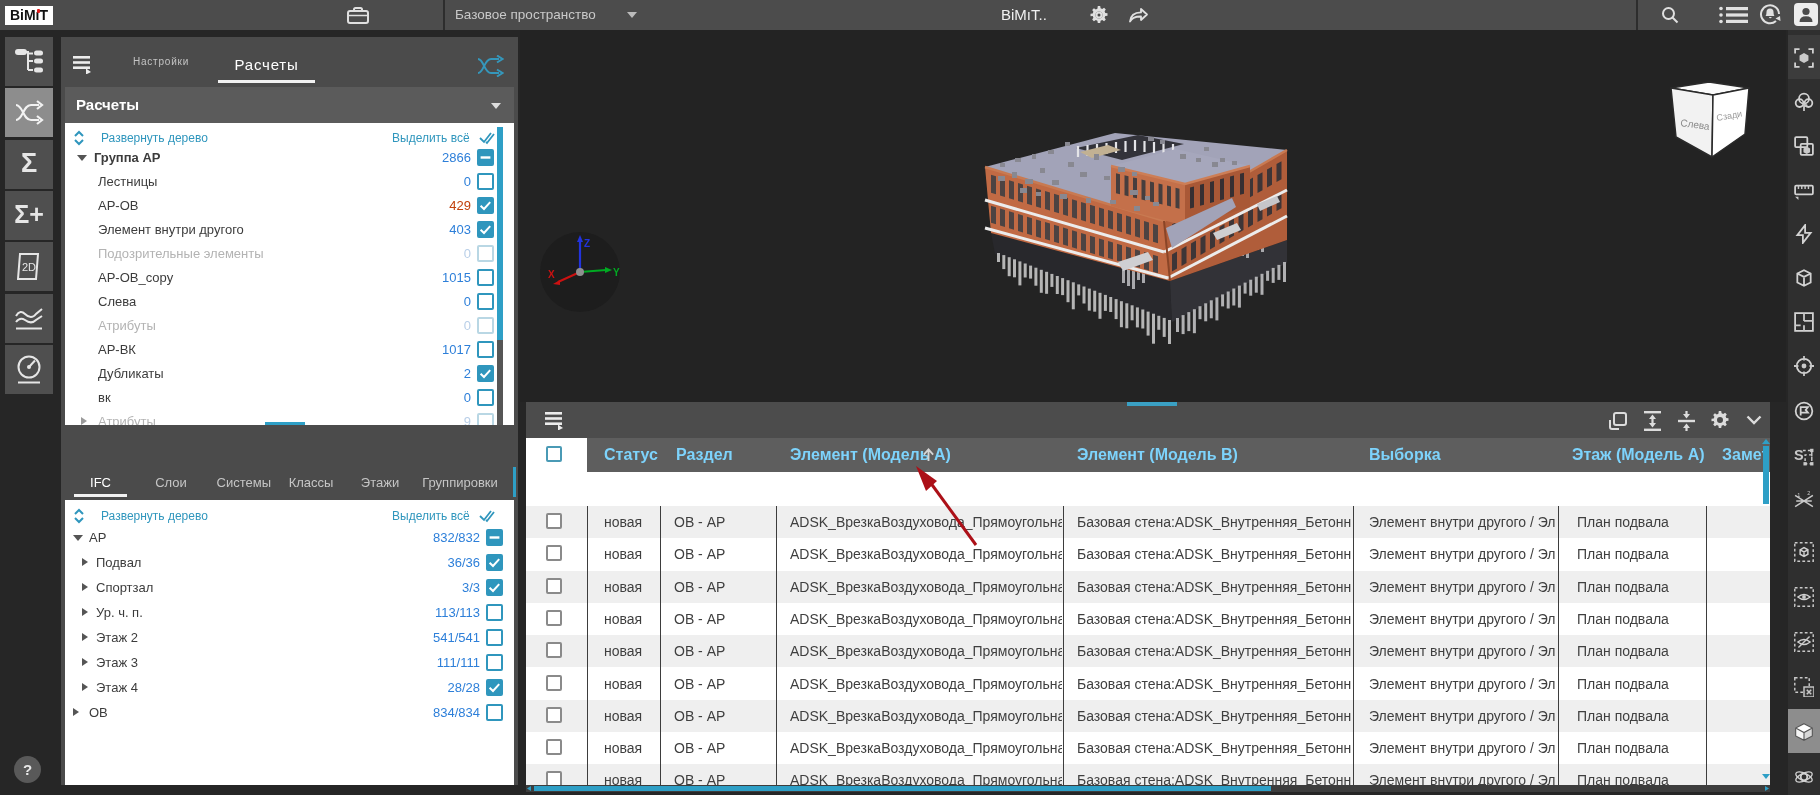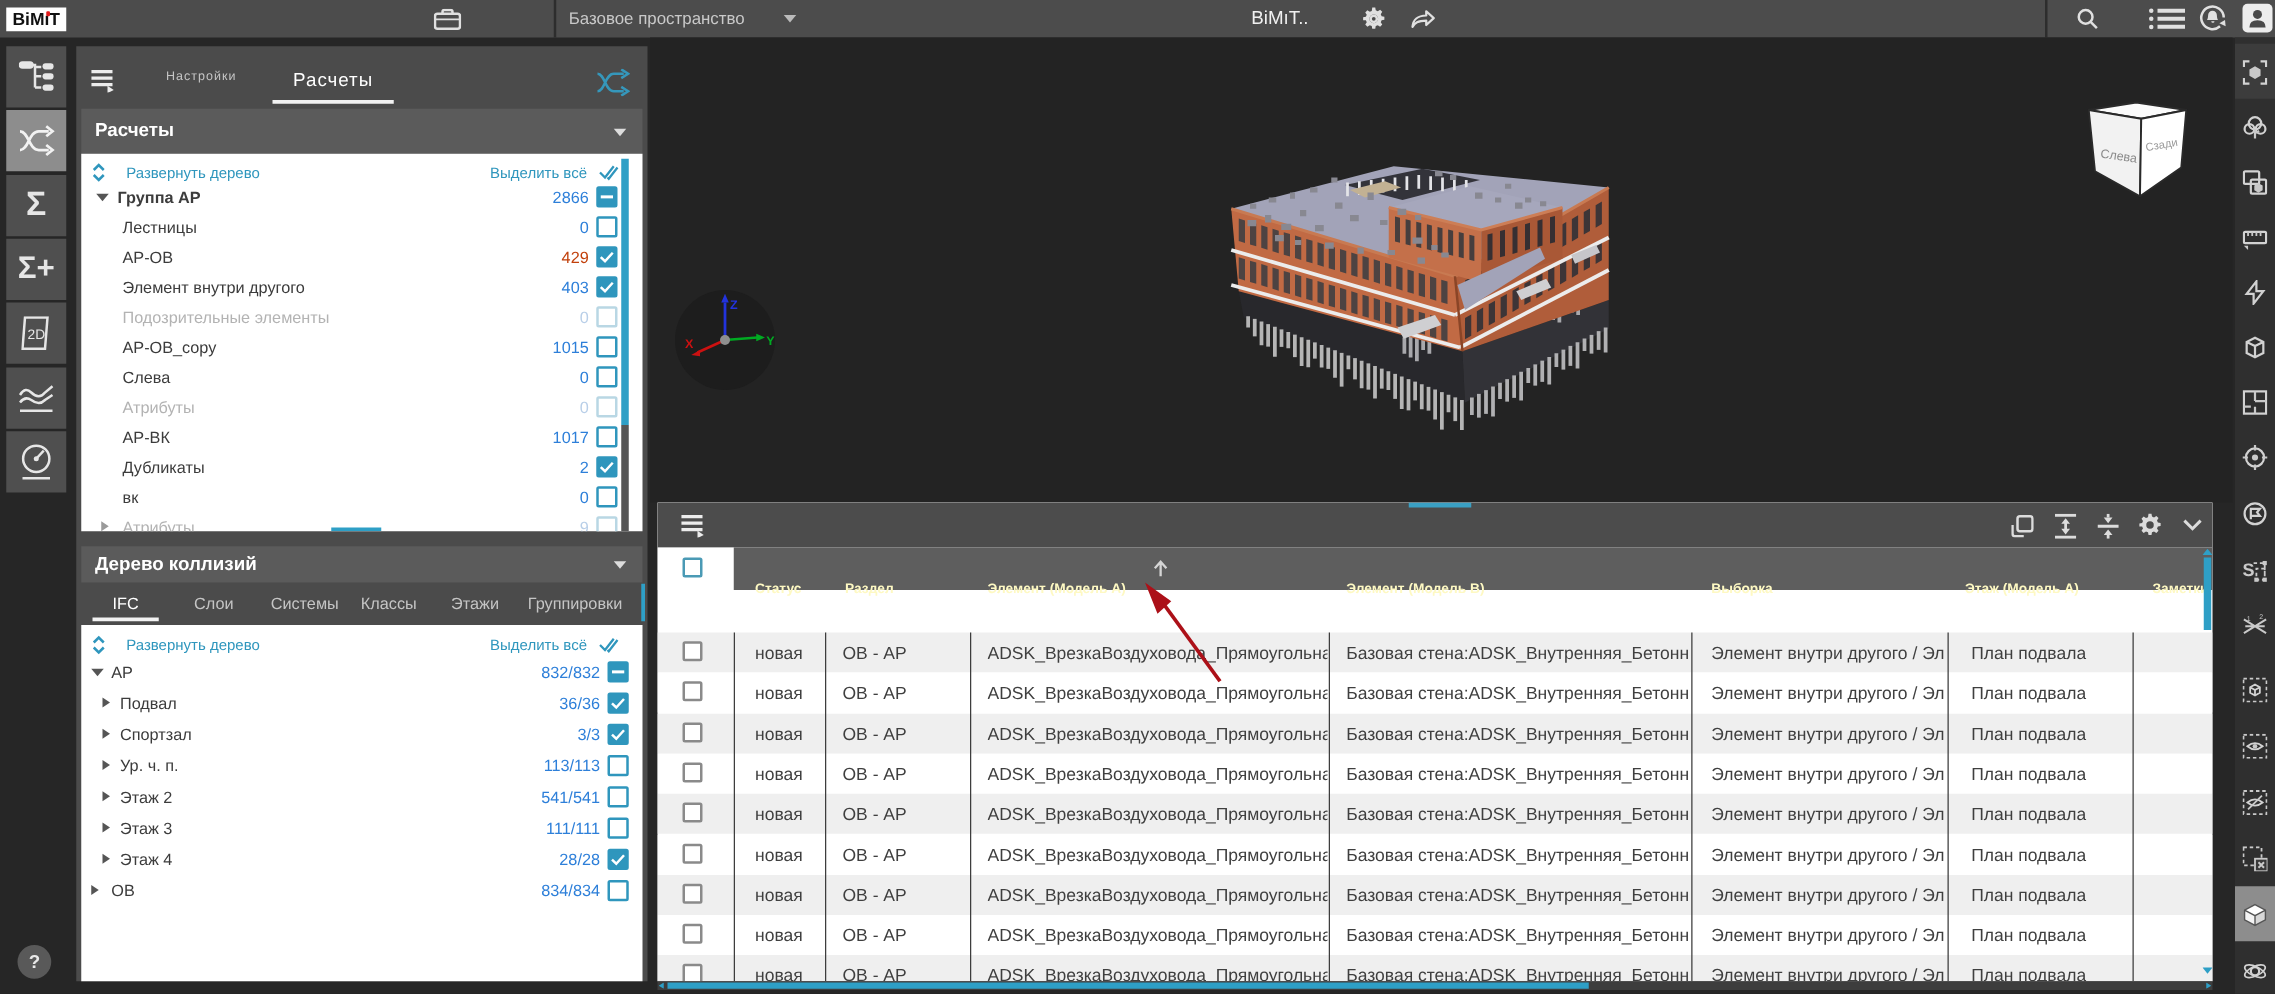--- a/index.html
+++ b/index.html
@@ -23,21 +23,21 @@
   .cb-dis { border-color:#b9d7e4; }
   .cb svg { position:absolute; left:-2px; top:-2px; }
   .caret { position:absolute; width:0; height:0; }
   .caret-down { border-left:5px solid transparent; border-right:5px solid transparent; border-top:6px solid #555; }
   .caret-right { border-top:4.5px solid transparent; border-bottom:4.5px solid transparent; border-left:6px solid #555; }
   .tab2 { position:absolute; top:0; font-size:13px; color:#c5c5c5; line-height:34px; }
   #viewport { position:absolute; left:520px; top:30px; width:1266px; height:372px; background:#232323; }
   #collisions { position:absolute; left:526px; top:402px; width:1244px; height:383px; background:#fff; overflow:hidden; }
   #coltitle { position:absolute; left:0; top:0; width:1244px; height:36px; background:#4c4c4c; }
   #colhead { position:absolute; left:0; top:36px; width:1244px; height:34px; background:#5e5e5e; }
-  .hlbl { position:absolute; top:0; line-height:34px; color:#fef9c3; font-size:11px; font-weight:bold; white-space:nowrap;margin-top:16px; }
+  .hlbl { position:absolute; top:0; line-height:34px; color:#7dd3fc; font-size:16px; font-weight:bold; white-space:nowrap; }
   .drow { position:absolute; left:0; width:1244px; height:32px; }
   .dcell { position:absolute; top:0; height:32px; line-height:32px; font-size:14px; color:#3f3f3f; white-space:nowrap; overflow:hidden; }
   .rcb { position:absolute; left:20px; top:7px; width:16px; height:16px; border:2px solid #8a8a8a; border-radius:2px; background:#fff; }
   .vline { position:absolute; top:0; width:1px; background:#3d3d3d; }
   #rightrail { position:absolute; left:1788px; top:30px; width:32px; height:765px; background:#2f2f2f; }
   .ric { position:absolute; left:6px; width:20px; height:20px; }
 </style></head>
 <body>
 
 <div id="topbar">
@@ -238,23 +238,20 @@
     <div class="tname" style="left:33px;color:#b3b3b3;font-weight:normal">Атрибуты</div>
     <div class="tcount" style="left:300px;width:106px;color:#b9cfe8">9</div>
     <div class="cb cb-dis" style="left:412px;top:3px"></div>
         </div>
       </div>
     <div class="abs" style="left:432px;top:4px;width:6px;height:213px;background:#2e9fc6"></div>
     <div class="abs" style="left:432px;top:217px;width:6px;height:85px;background:#565656"></div>
     <div class="abs" style="left:200px;top:299px;width:40px;height:3px;background:#2e9fc6"></div>
   </div>
 
-  <div class="secbar" style="top:400px;height:29px;line-height:29px"><span style="margin-left:11px">Дерево коллизий</span>
-    <div class="caret caret-down" style="right:13px;top:12px;position:absolute;border-top-color:#ddd"></div>
-  </div>
   <div class="abs" style="top:429px;left:0;width:457px;height:34px">
     <div class="tab2" style="left:13px;width:53px;text-align:center;color:#fff">IFC</div>
     <div class="abs" style="left:13px;top:28px;width:53px;height:2.5px;background:#f2f2f2"></div>
     <div class="tab2" style="left:90px;width:40px;text-align:center">Слои</div>
     <div class="tab2" style="left:150px;width:60px;text-align:right">Системы</div>
     <div class="tab2" style="left:225px;width:50px;text-align:center">Классы</div>
     <div class="tab2" style="left:295px;width:48px;text-align:center">Этажи</div>
     <div class="tab2" style="left:355px;width:88px;text-align:center">Группировки</div>
     <div class="abs" style="left:452px;top:1px;width:3px;height:30px;background:#2e9fc6"></div>
   </div>

